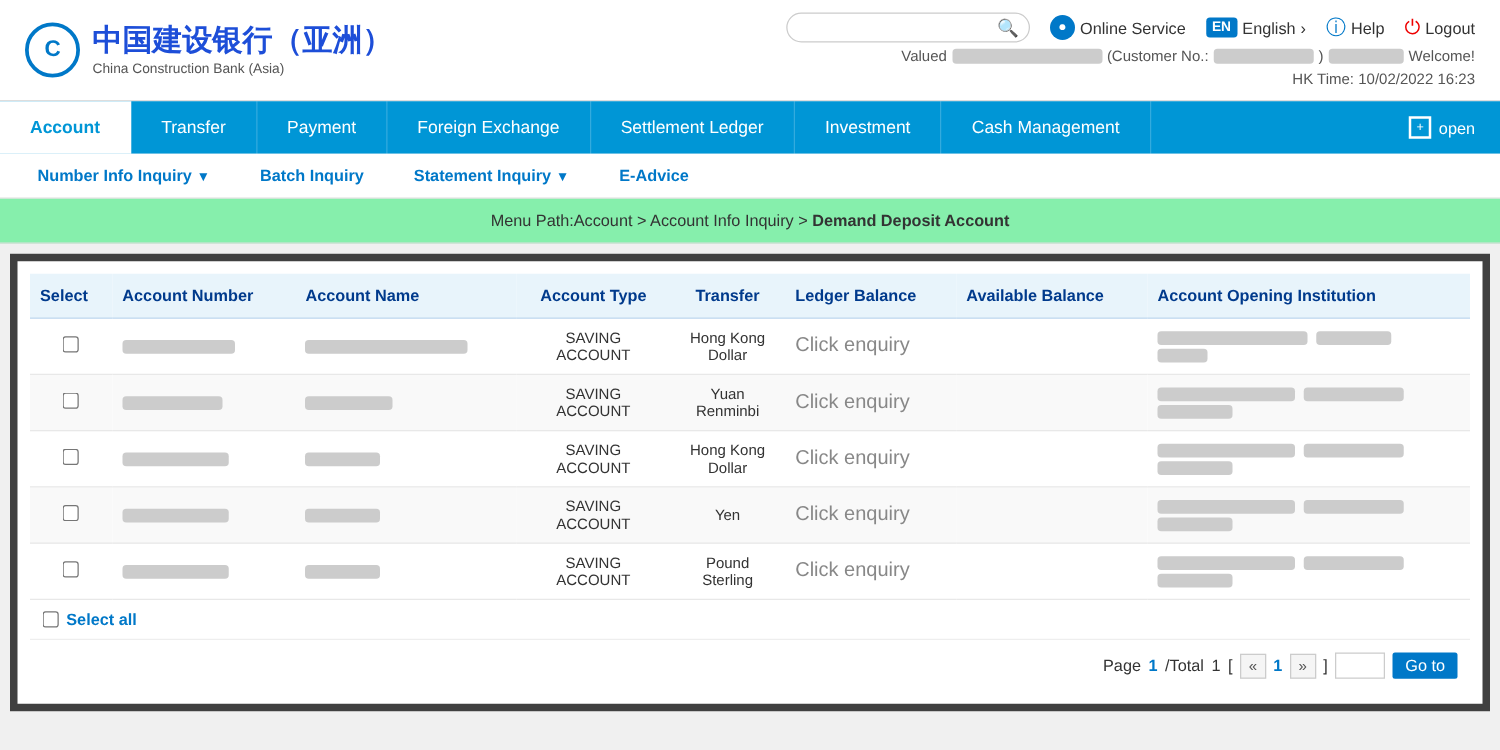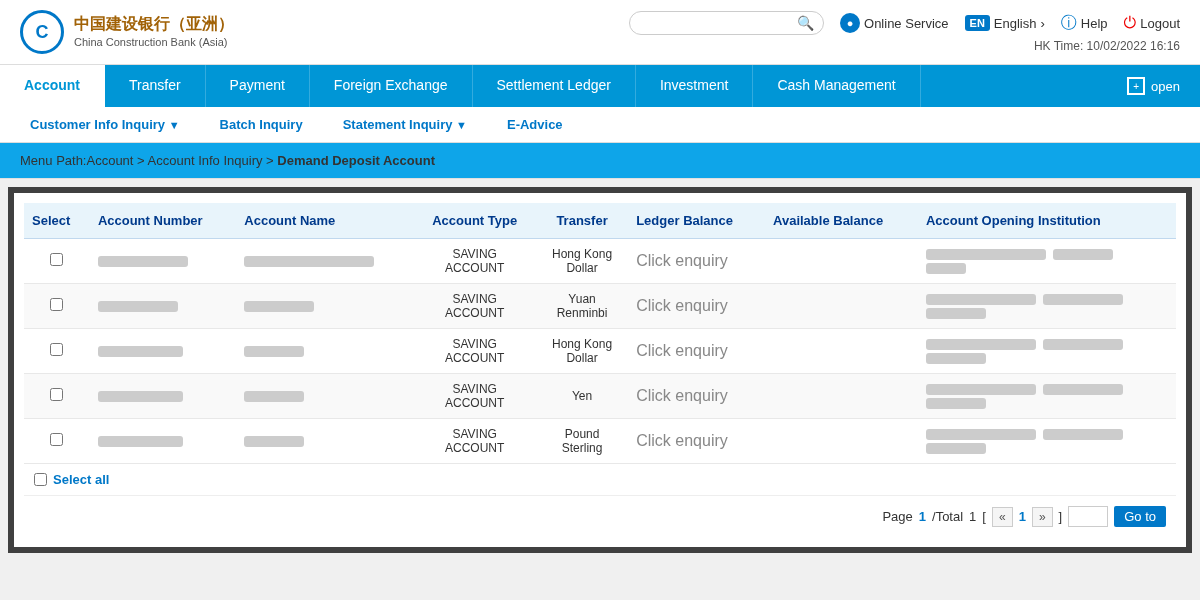--- a/index.html
+++ b/index.html
@@ -16,21 +16,21 @@
     }
     .logo-area { display: flex; align-items: center; gap: 10px; }
     .logo-circle {
       width: 44px; height: 44px;
       border: 3px solid #0078c8;
       border-radius: 50%;
       display: flex; align-items: center; justify-content: center;
       color: #0078c8; font-size: 18px; font-weight: bold;
     }
     .logo-text { line-height: 1.3; }
-    .logo-text .cn { font-size: 16px; color: #a16207; font-weight: bold; }
+    .logo-text .cn { font-size: 24px; color: #1d4ed8; font-weight: bold; }
     .logo-text .en { font-size: 11px; color: #555; }
 
     .header-right { display: flex; flex-direction: column; align-items: flex-end; gap: 4px; }
     .header-top-row { display: flex; align-items: center; gap: 16px; }
     .search-box {
       display: flex; align-items: center;
       border: 1px solid #ccc; border-radius: 14px;
       padding: 3px 8px; background: #fff;
     }
     .search-box input {
@@ -104,25 +104,26 @@
       color: #0078c8;
       font-size: 13px;
       font-weight: bold;
       cursor: pointer;
       white-space: nowrap;
     }
     .subnav-item .arrow { font-size: 11px; }
 
     
     .breadcrumb {
-      background: #0ea5e9;
+      background: #86efac;
       padding: 10px 20px;
       font-size: 13px;
       color: #333;
       border-bottom: 1px solid #e0e0e0;
+      text-align: center;
     }
     .breadcrumb strong { font-weight: bold; }
 
     
     .main { background: #fff; margin: 8px; padding: 10px; border: 6px solid #404040; }
 
     
     table { width: 100%; border-collapse: collapse; }
     thead tr { background: #e8f4fb; }
     thead th {
@@ -202,41 +203,50 @@
       </a>
       <a class="header-link">
         <span class="help-icon">ⓘ</span>
         <span>Help</span>
       </a>
       <a class="header-link">
         <span class="logout-icon">⏻</span>
         <span>Logout</span>
       </a>
     </div>
-    <div class="hk-time">HK Time: 10/02/2022 16:16</div>
+    <div class="header-bottom-row">
+      <span>Valued</span>
+      <span class="blurred-text" style="width:120px;">&nbsp;</span>
+      <span>(Customer No.:</span>
+      <span class="blurred-text" style="width:80px;">&nbsp;</span>
+      <span>)</span>
+      <span class="blurred-text" style="width:60px;">&nbsp;</span>
+      <span>Welcome!</span>
+    </div>
+    <div class="hk-time">HK Time: 10/02/2022 16:23</div>
   </div>
 </div>
 
 <div class="navbar">
   <div class="nav-item active">Account</div>
   <div class="nav-item">Transfer</div>
   <div class="nav-item">Payment</div>
   <div class="nav-item">Foreign Exchange</div>
   <div class="nav-item">Settlement Ledger</div>
   <div class="nav-item">Investment</div>
   <div class="nav-item">Cash Management</div>
   <div class="nav-open">
     <span class="open-square">+</span>
     <span>open</span>
   </div>
 </div>
 
 <div class="subnav">
   <div class="subnav-item">
-    <span>Customer Info Inquiry</span>
+    <span>Number Info Inquiry</span>
     <span class="arrow"> ▼</span>
   </div>
   <div class="subnav-item">
     <span>Batch Inquiry</span>
   </div>
   <div class="subnav-item">
     <span>Statement Inquiry</span>
     <span class="arrow"> ▼</span>
   </div>
   <div class="subnav-item">

